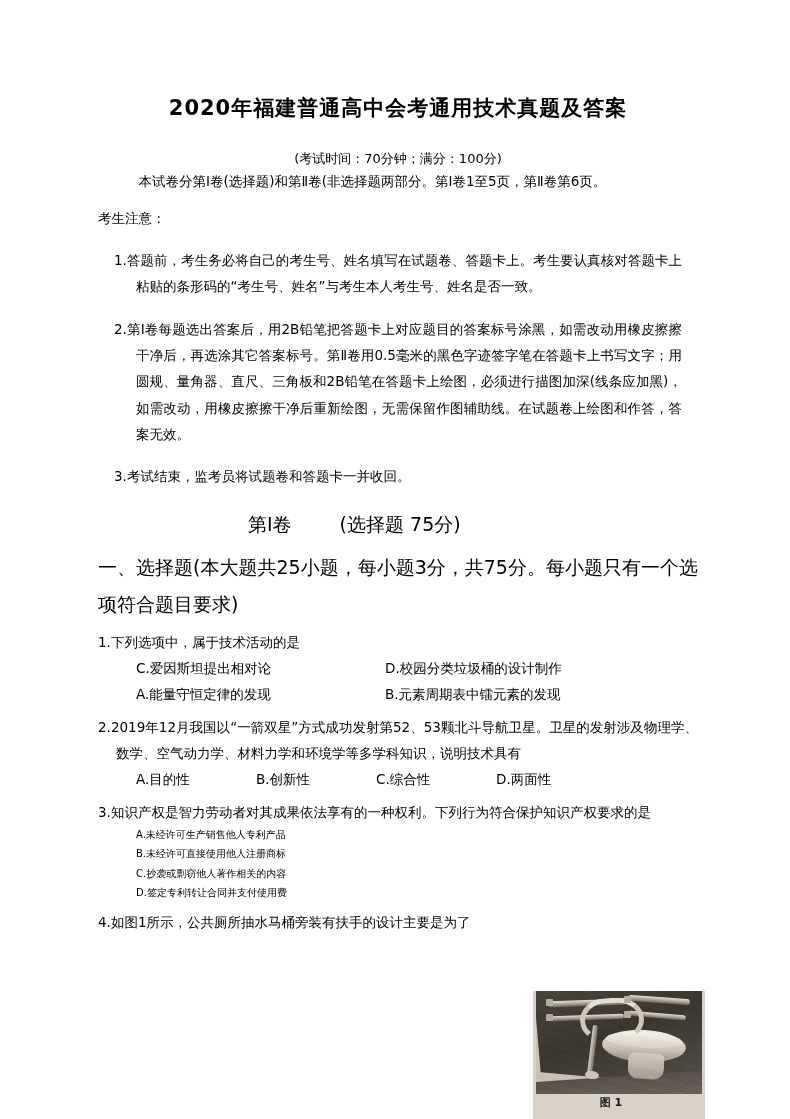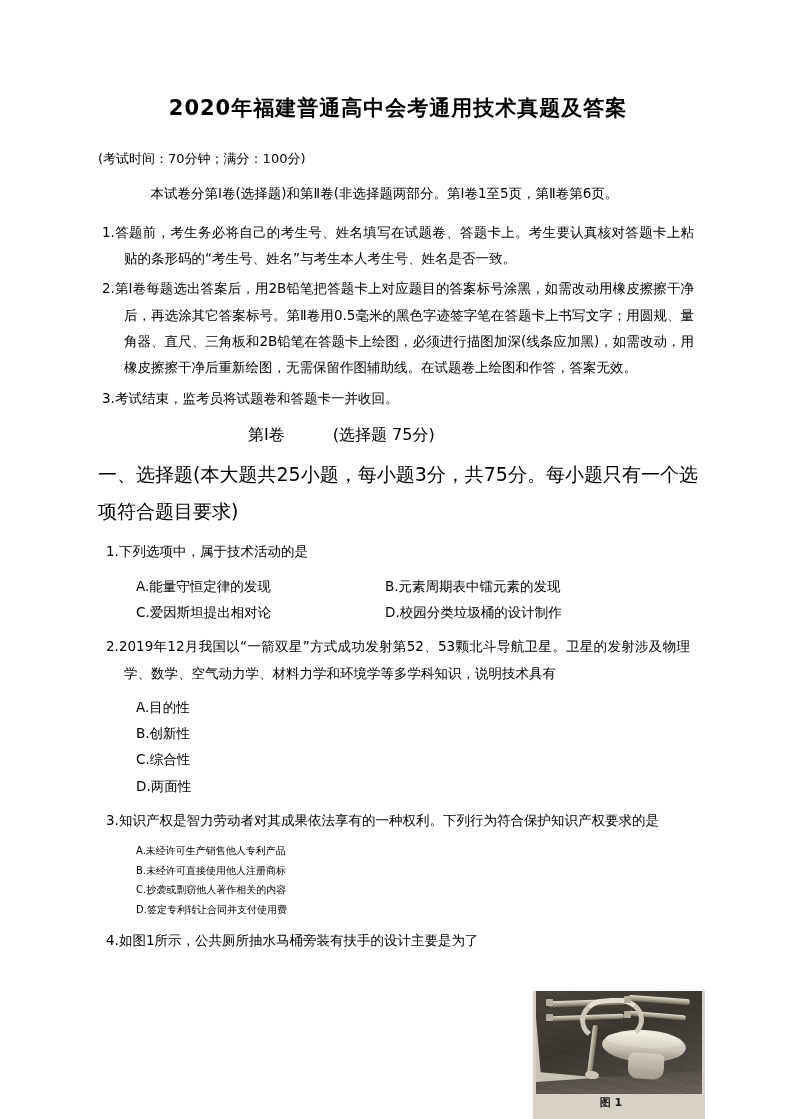--- a/index.html
+++ b/index.html
@@ -30,54 +30,55 @@
   
   .doc-title {
     text-align: center;
     font-size: 21px;
     font-weight: bold;
     letter-spacing: 1px;
     margin: 95px 0 0 0;
     line-height: 1.3;
   }
   .doc-subtitle {
+    text-align: center;
     font-size: 13px;
     margin: 28px 0 0 0;
     line-height: 1.4;
   }
 
   
   .para {
     font-size: 13.5px;
     line-height: 1.95;
     text-align: justify;
-    margin: 12px;
+    margin: 0;
   }
   .para.indent {
     text-indent: 3em;
   }
 
   .note-head {
     font-size: 13.5px;
     line-height: 1.95;
     margin: 10px 0 0 0;
   }
 
   
   .inst {
     font-size: 13.5px;
     line-height: 1.95;
     text-align: justify;
-    margin: 4px;
+    margin: 16px;
     padding-left: 22px;
     text-indent: -22px;
   }
 
   .part-head {
-    font-size: 16px;
+    font-size: 19px;
     line-height: 1.95;
     margin: 8px 0 6px 0;
     padding-left: 150px;
   }
   .part-head .gap { display: inline-block; width: 48px; }
 
   .section-intro {
     font-size: 19px;
     line-height: 1.95;
     text-align: justify;
@@ -85,21 +86,21 @@
   }
 
   
   .q {
     margin: 6px 0 0 0;
   }
   .q-stem {
     font-size: 13.5px;
     line-height: 1.95;
     text-align: justify;
-    margin: 8px;
+    margin: 0;
     padding-left: 18px;
     text-indent: -18px;
   }
 
   .opts-stack { margin: 0; padding: 0; }
   .opt-line {
     font-size: 10px;
     line-height: 1.95;
     margin: 0;
     padding-left: 38px;
@@ -114,21 +115,20 @@
   }
   .opts-grid2 .c1 { width: 287px; padding-left: 38px; box-sizing: border-box; }
   .opts-grid2 .c2 { flex: 1; }
 
   .opts-inline {
     display: flex;
     font-size: 13.5px;
     line-height: 1.95;
     padding-left: 38px;
     box-sizing: border-box;
-    flex-direction: column;
   }
   .opts-inline .oi { width: 120px; }
   .opts-inline .oi:last-child { width: auto; }
 
   
   .figure {
     position: absolute;
     left: 533px;
     top: 991px;
     width: 172px;
@@ -258,20 +258,21 @@
 <div class="page">
 
   <div class="content">
 
     <h1 class="doc-title">2020年福建普通高中会考通用技术真题及答案</h1>
 
     <p class="doc-subtitle">(考试时间：70分钟；满分：100分)</p>
 
     <p class="para indent">本试卷分第Ⅰ卷(选择题)和第Ⅱ卷(非选择题两部分。第Ⅰ卷1至5页，第Ⅱ卷第6页。</p>
 
+    <p class="note-head">考生注意：</p>
 
     <p class="inst">
       <span>1.</span><span>答题前，考生务必将自己的考生号、姓名填写在试题卷、答题卡上。考生要认真核对答题卡上粘贴的条形码的“考生号、姓名”与考生本人考生号、姓名是否一致。</span>
     </p>
 
     <p class="inst">
       <span>2.</span><span>第Ⅰ卷每题选出答案后，用2B铅笔把答题卡上对应题目的答案标号涂黑，如需改动用橡皮擦擦干净后，再选涂其它答案标号。第Ⅱ卷用0.5毫米的黑色字迹签字笔在答题卡上书写文字；用圆规、量角器、直尺、三角板和2B铅笔在答题卡上绘图，必须进行描图加深(线条应加黑)，如需改动，用橡皮擦擦干净后重新绘图，无需保留作图辅助线。在试题卷上绘图和作答，答案无效。</span>
     </p>
 
     <p class="inst">
@@ -283,26 +284,26 @@
     </p>
 
     <p class="section-intro">一、选择题(本大题共25小题，每小题3分，共75分。每小题只有一个选项符合题目要求)</p>
 
     <div class="q">
       <p class="q-stem">
         <span>1.</span><span>下列选项中，属于技术活动的是</span>
       </p>
       <div class="opts-grid2">
         <div class="row">
+          <span class="c1">C.爱因斯坦提出相对论</span>
+          <span class="c2">D.校园分类垃圾桶的设计制作</span>
+        </div>
+        <div class="row">
           <span class="c1">A.能量守恒定律的发现</span>
           <span class="c2">B.元素周期表中镭元素的发现</span>
-        </div>
-        <div class="row">
-          <span class="c1">C.爱因斯坦提出相对论</span>
-          <span class="c2">D.校园分类垃圾桶的设计制作</span>
         </div>
       </div>
     </div>
 
     <div class="q">
       <p class="q-stem">
         <span>2.</span><span>2019年12月我国以“一箭双星”方式成功发射第52、53颗北斗导航卫星。卫星的发射涉及物理学、数学、空气动力学、材料力学和环境学等多学科知识，说明技术具有</span>
       </p>
       <div class="opts-inline">
         <span class="oi">A.目的性</span>

